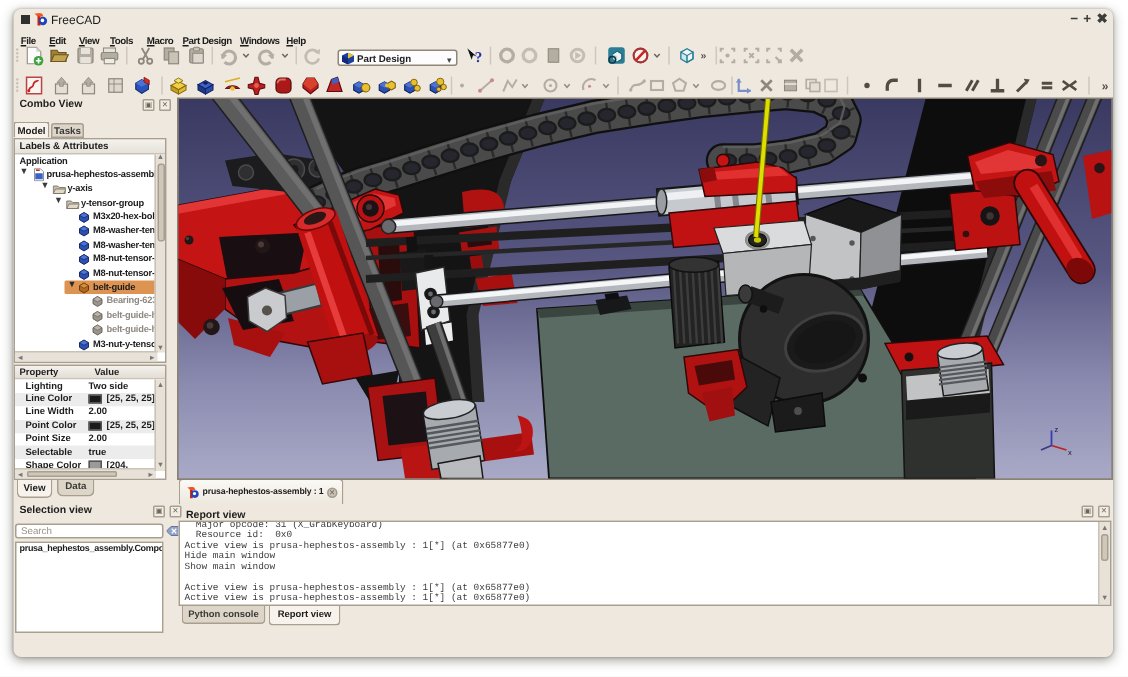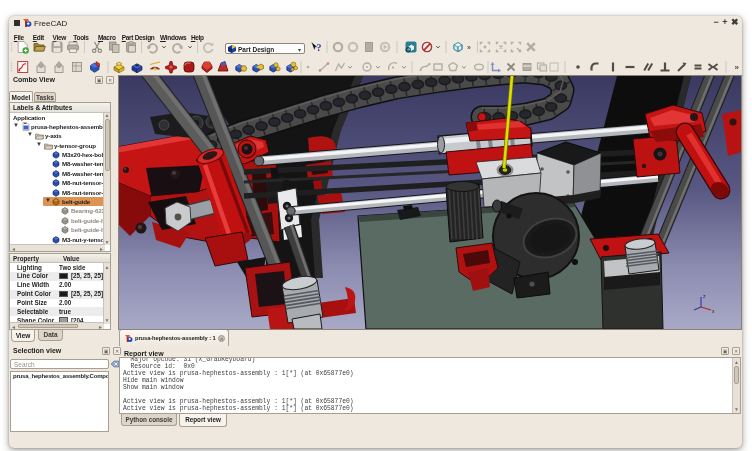--- a/index.html
+++ b/index.html
@@ -1,18 +1,18 @@
 <!DOCTYPE html>
 <html><head>
 <meta charset="utf-8">
 <style>
 * { margin:0; padding:0; box-sizing:border-box; }
 html,body { width:752px; height:451px; background:#ffffff; font-family:"Liberation Sans", sans-serif; overflow:hidden; }
 #stage { position:relative; width:752px; height:451px; }
-#win { position:absolute; left:9px; top:6px; width:733px; height:432px; background:#eee8de; border-radius:5px; box-shadow:0 2px 7px rgba(60,55,45,.5), 0 0 2px rgba(60,55,45,.35);margin-top:10px; }
+#win { position:absolute; left:9px; top:6px; width:733px; height:432px; background:#eee8de; border-radius:5px; box-shadow:0 2px 7px rgba(60,55,45,.5), 0 0 2px rgba(60,55,45,.35); }
 .abs { position:absolute; }
 .t { color:#1c1c1c; }
 
 #title { position:absolute; left:0; top:0; width:100%; height:14px; font-size:8px; color:#1c1c1c; }
 #winbtn { position:absolute; right:3px; top:1px; font-size:9px; font-weight:bold; color:#3c3c3c; letter-spacing:0.5px; }
 
 #menu { position:absolute; left:0; top:14px; width:100%; height:13px; font-size:6.5px; font-weight:bold; color:#1c1c1c; letter-spacing:-0.3px; }
 #menu span { position:absolute; top:4px; }
 u { text-decoration:underline; }
 

